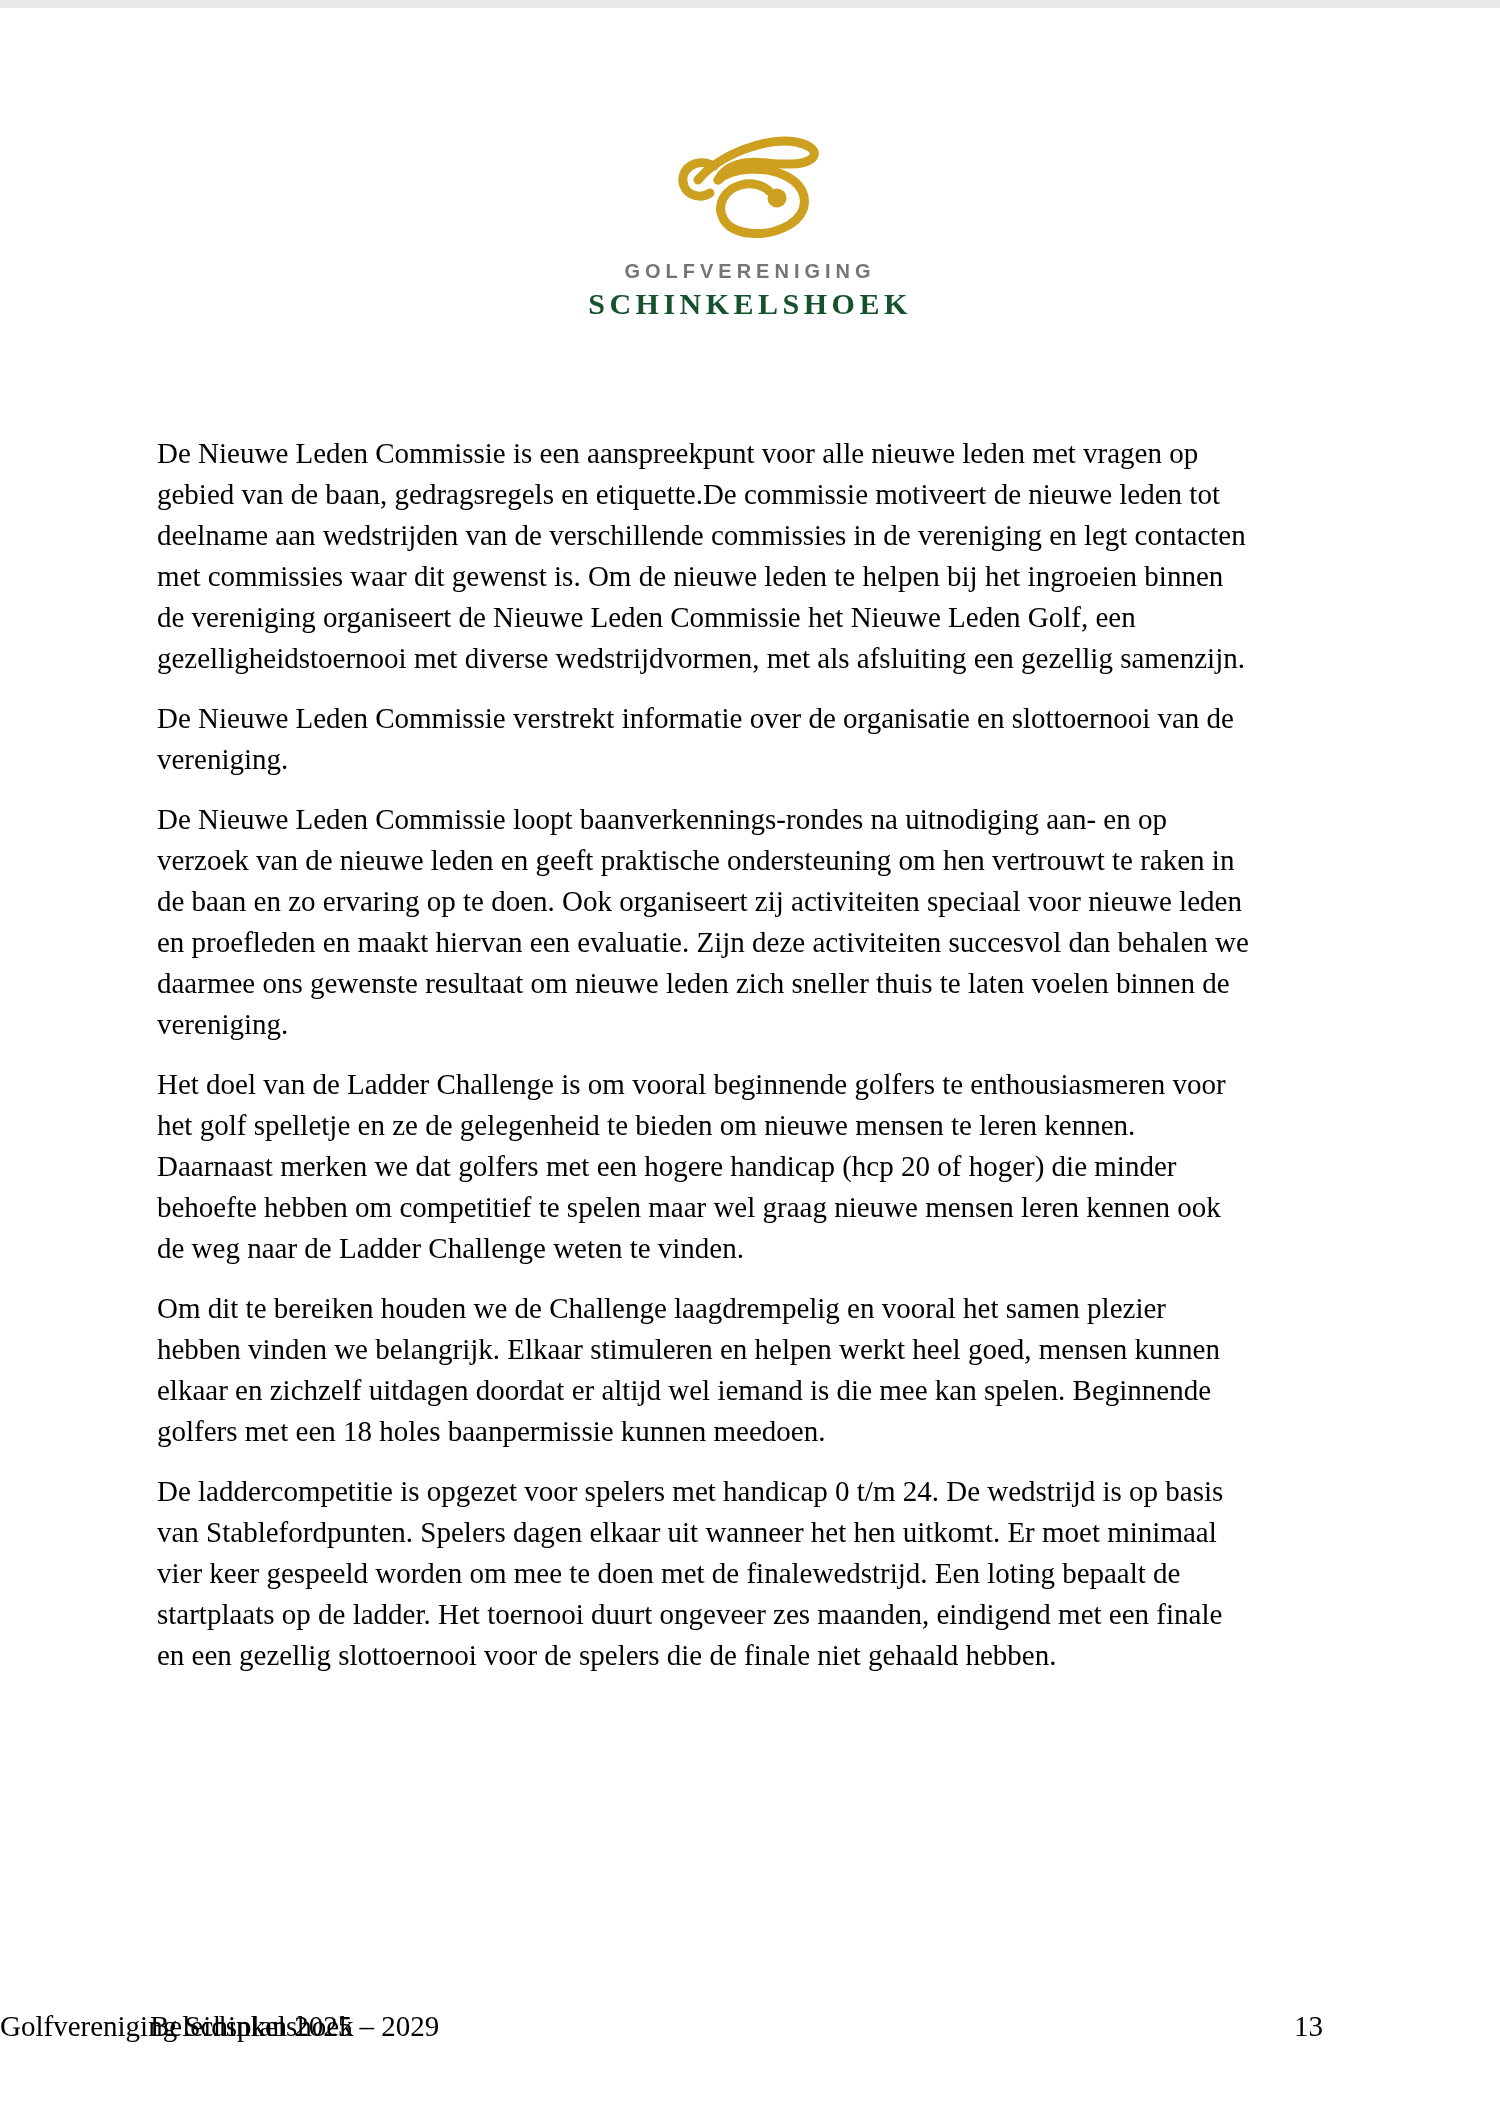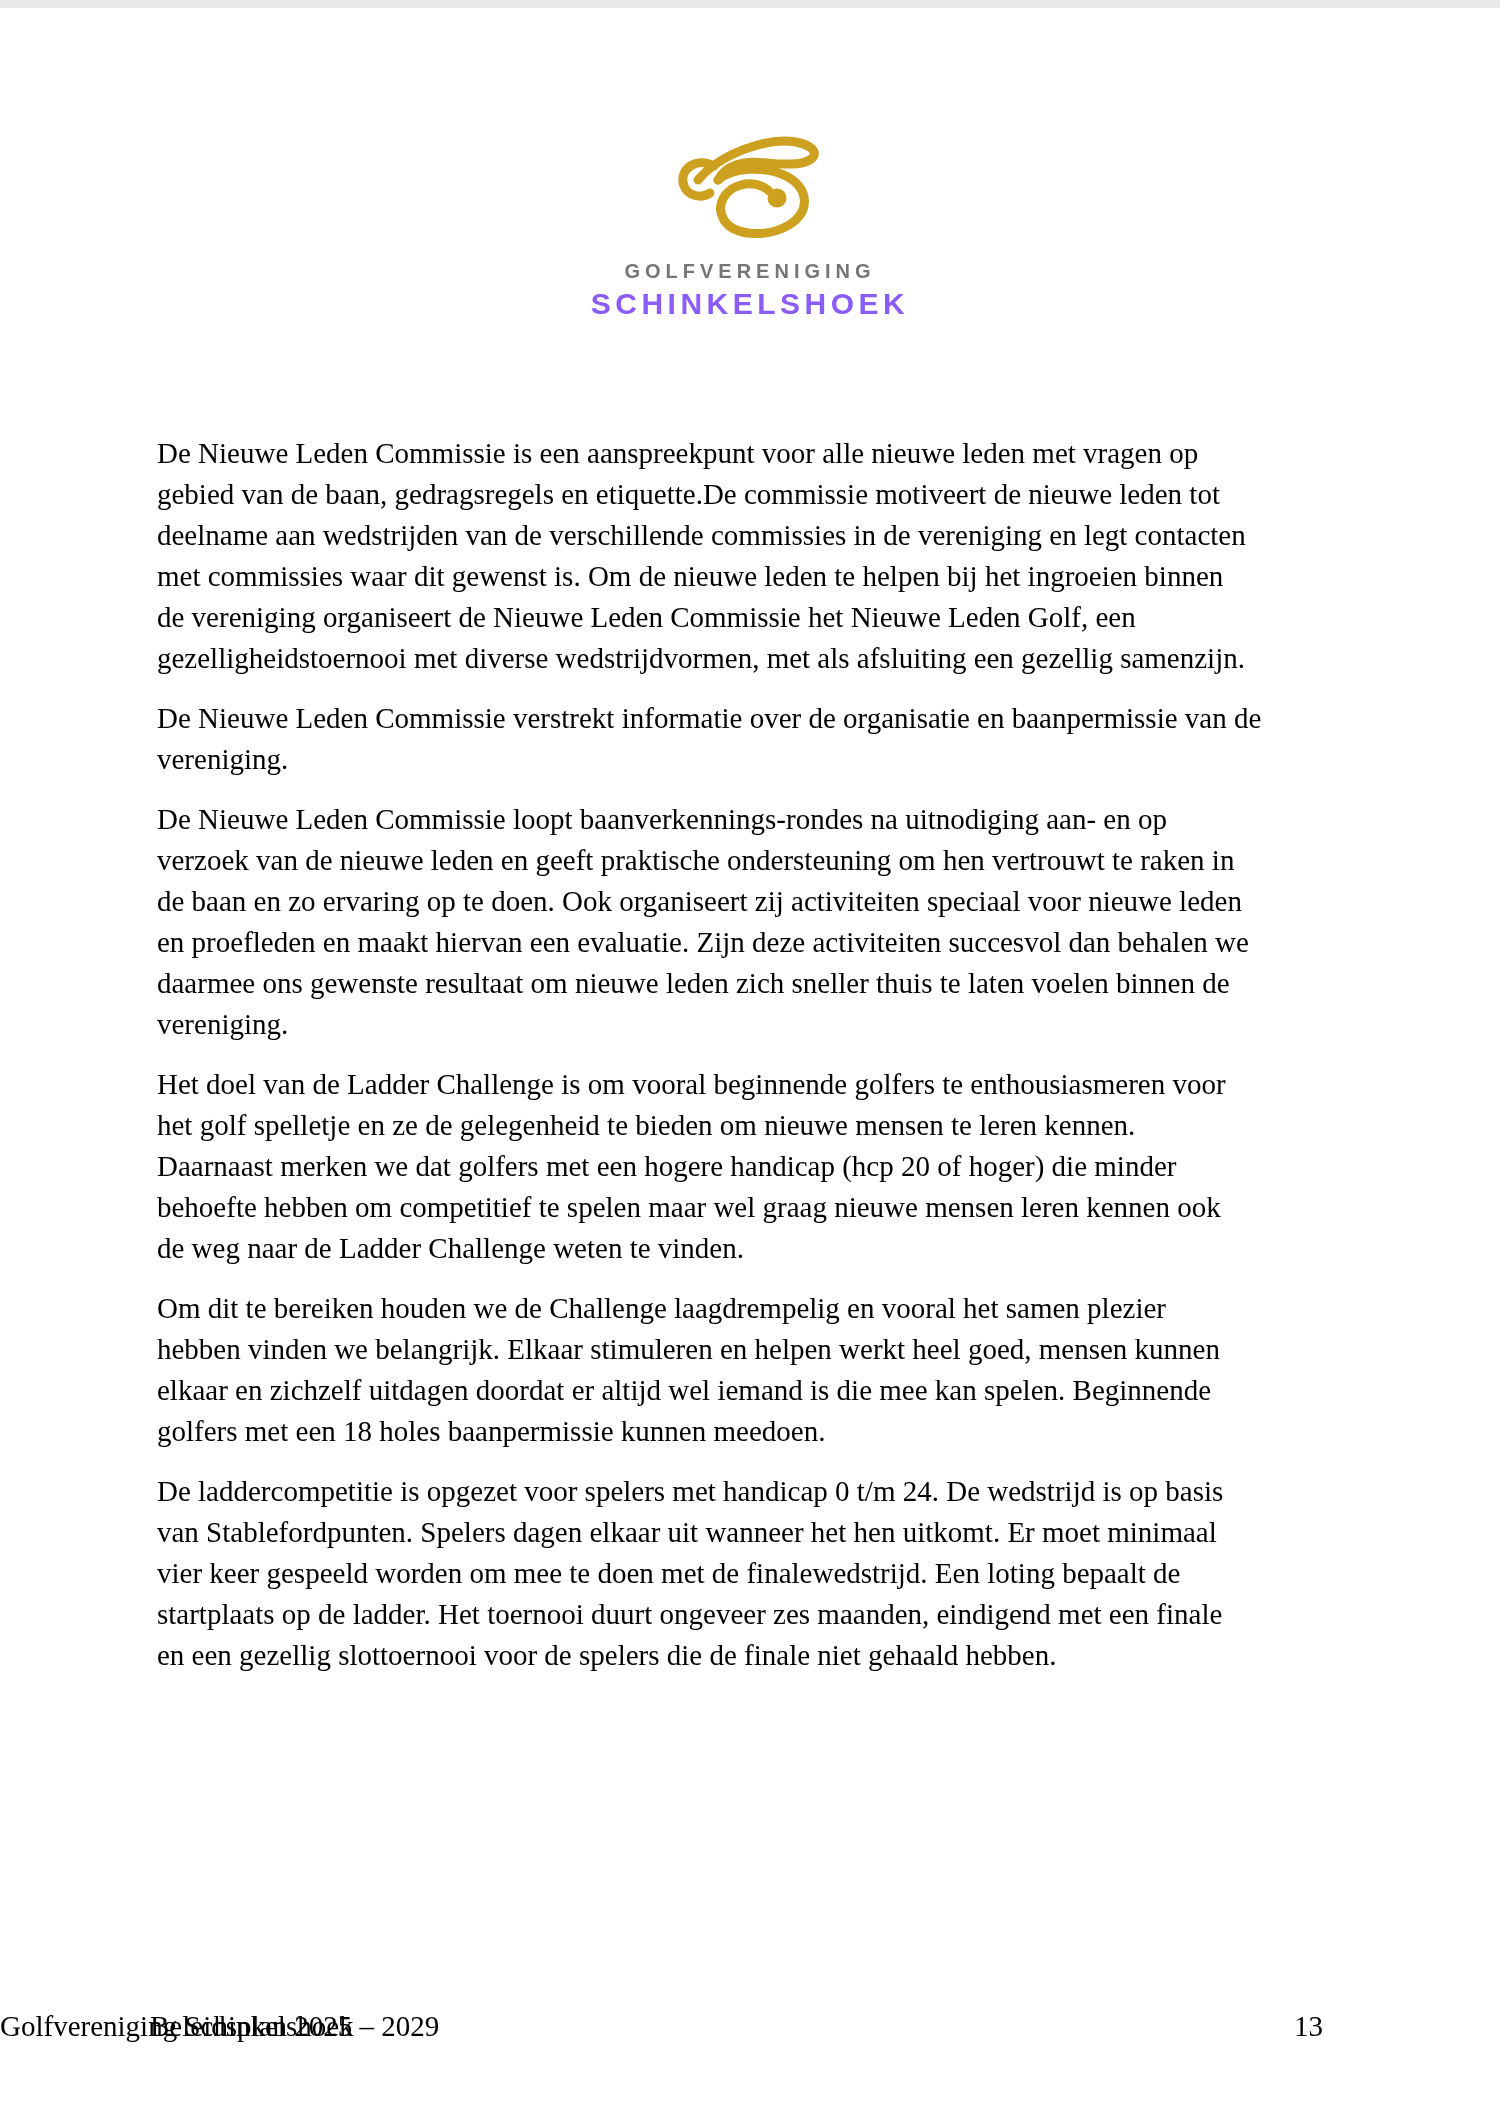--- a/index.html
+++ b/index.html
@@ -26,25 +26,25 @@
   .brand-line1 {
     margin-top: 20px;
     font-family: "Liberation Sans", sans-serif;
     font-size: 20px;
     font-weight: 600;
     letter-spacing: 5px;
     color: #757575;
   }
   .brand-line2 {
     margin-top: 4px;
-    font-family: Liberation Sans, sans-serif;
+    font-family: Liberation Serif, serif;
     font-size: 30px;
     font-weight: 700;
     letter-spacing: 4.5px;
-    color: #8b5cf6;
+    color: #14532d;
   }
 
   
   .content {
     position: absolute;
     left: 157px;
     top: 425px;
     width: 1240px;
     font-size: 29px;
     line-height: 41px;
@@ -93,21 +93,21 @@
 
   <main class="content">
 
     <section>
       <p class="para">De Nieuwe Leden Commissie is een aanspreekpunt voor alle nieuwe leden met vragen op
 gebied van de baan, gedragsregels en etiquette.De commissie motiveert de nieuwe leden tot
 deelname aan wedstrijden van de verschillende commissies in de vereniging en legt contacten
 met commissies waar dit gewenst is. Om de nieuwe leden te helpen bij het ingroeien binnen
 de vereniging organiseert de Nieuwe Leden Commissie het Nieuwe Leden Golf, een
 gezelligheidstoernooi met diverse wedstrijdvormen, met als afsluiting een gezellig samenzijn.</p>
-      <p class="para">De Nieuwe Leden Commissie verstrekt informatie over de organisatie en baanpermissie van de
+      <p class="para">De Nieuwe Leden Commissie verstrekt informatie over de organisatie en slottoernooi van de
 vereniging.</p>
       <p class="para">De Nieuwe Leden Commissie loopt baanverkennings-rondes na uitnodiging aan- en op
 verzoek van de nieuwe leden en geeft praktische ondersteuning om hen vertrouwt te raken in
 de baan en zo ervaring op te doen. Ook organiseert zij activiteiten speciaal voor nieuwe leden
 en proefleden en maakt hiervan een evaluatie. Zijn deze activiteiten succesvol dan behalen we
 daarmee ons gewenste resultaat om nieuwe leden zich sneller thuis te laten voelen binnen de
 vereniging.</p>
     </section>
 
     <section>

